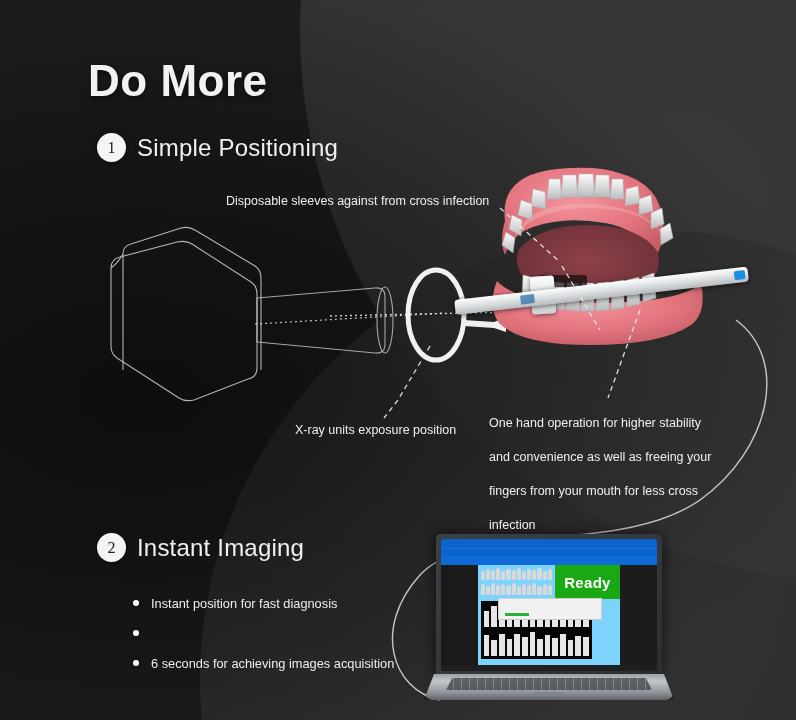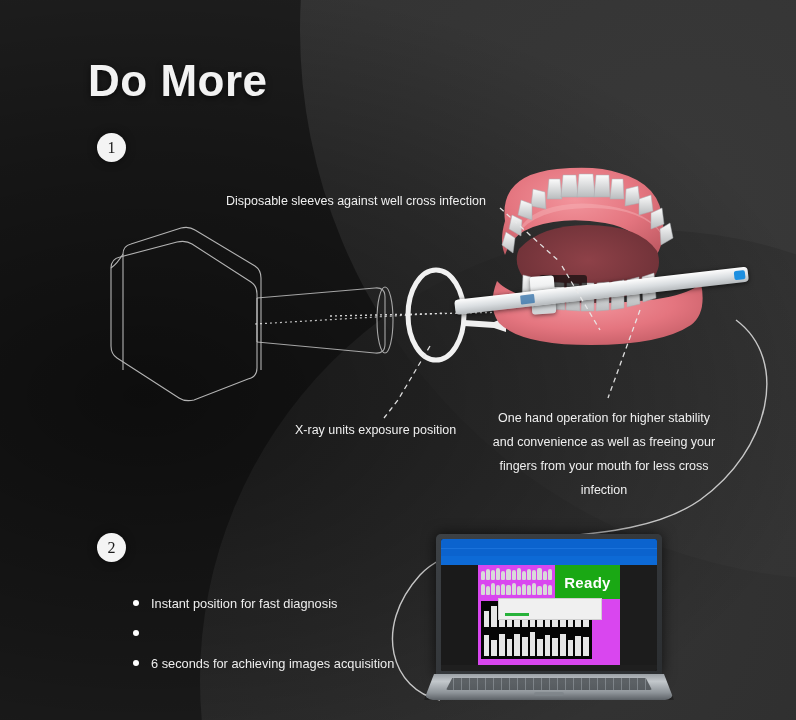--- a/index.html
+++ b/index.html
@@ -39,21 +39,21 @@
     background:#f4f4f4;color:#1b1b1b;
     display:flex;align-items:center;justify-content:center;
     font-size:16px;line-height:1;font-family:"Liberation Serif","DejaVu Serif",serif;
     box-shadow:0 0 8px rgba(0,0,0,.5);
   }
   .step-label{font-size:24px;color:#f0f0f0;letter-spacing:.2px;}
   
   .callout{position:absolute;color:#efefef;font-size:12.5px;line-height:1.0;white-space:nowrap;}
   .c-sleeves{left:226px;top:195px;}
   .c-xray{left:295px;top:424px;text-align:right;}
-  .c-onehand{left:489px;top:406px;line-height:24px;white-space:normal;width:230px;text-align:center;}
+  .c-onehand{left:489px;top:406px;line-height:34px;white-space:normal;width:230px;}
   
   .bullets{position:absolute;left:133px;top:588px;}
   .bullet-row{display:flex;align-items:center;gap:12px;height:30px;}
   .dot{width:6px;height:6px;border-radius:50%;background:#fff;flex:0 0 auto;}
   .bullet-txt{font-size:12.8px;color:#ededed;}
   
   svg.overlay{position:absolute;left:0;top:0;width:796px;height:720px;pointer-events:none;}
   
   .xr{position:absolute;left:105px;top:220px;width:340px;height:185px;}
   
@@ -65,21 +65,21 @@
     background:linear-gradient(150deg,#3d4145,#2b2e31);
     border-radius:5px 5px 2px 2px;padding:5px;box-sizing:border-box;
     box-shadow:0 0 14px rgba(0,0,0,.65);
   }
   .screen{position:relative;width:100%;height:100%;background:#0a0a0a;overflow:hidden;border-radius:2px;}
   .sw-title{height:9px;background:#0b63ce;}
   .sw-menu{height:7px;background:#0b63ce;border-top:1px solid #1a72db;}
   .sw-tool{height:10px;background:#0d6ad6;}
   .sw-body{position:absolute;left:0;right:0;top:26px;bottom:6px;background:#101010;display:flex;}
   .sw-left{width:17%;background:#1a1a1a;}
-  .sw-center{flex:1;position:relative;background:#d946ef;}
+  .sw-center{flex:1;position:relative;background:#7dd3fc;}
   .sw-right{width:17%;background:#1c1c1c;}
   .ready{
     position:absolute;right:0;top:0;width:46%;height:34%;
     background:#1aa814;color:#fff;font-size:15px;font-weight:bold;
     display:flex;align-items:center;justify-content:center;letter-spacing:.3px;
   }
   .dlg{
     position:absolute;left:14%;top:33%;width:72%;height:20%;
     background:#f0f0f0;border:1px solid #cfcfcf;
   }
@@ -318,27 +318,29 @@
     </div>
     <div class="base"></div>
     <div class="keys"></div>
     <div class="touch"></div>
   </div>
 
   <div class="title">Do More</div>
 
   <div class="step step-1">
     <div class="badge">1</div>
+    <div class="step-label">Simple Positioning</div>
   </div>
 
   <div class="step step-2">
     <div class="badge">2</div>
-  </div>
-
-  <div class="callout c-sleeves">Disposable sleeves against well cross infection</div>
+    <div class="step-label">Instant Imaging</div>
+  </div>
+
+  <div class="callout c-sleeves">Disposable sleeves against from cross infection</div>
   <div class="callout c-xray">X-ray units exposure position</div>
   <div class="callout c-onehand">One hand operation for higher stability and convenience as well as freeing your fingers from your mouth for less cross infection</div>
 
   <div class="bullets">
     <div class="bullet-row">
       <span class="dot"></span>
       <span class="bullet-txt">Instant position for fast diagnosis</span>
     </div>
     <div class="bullet-row">
       <span class="dot"></span>

